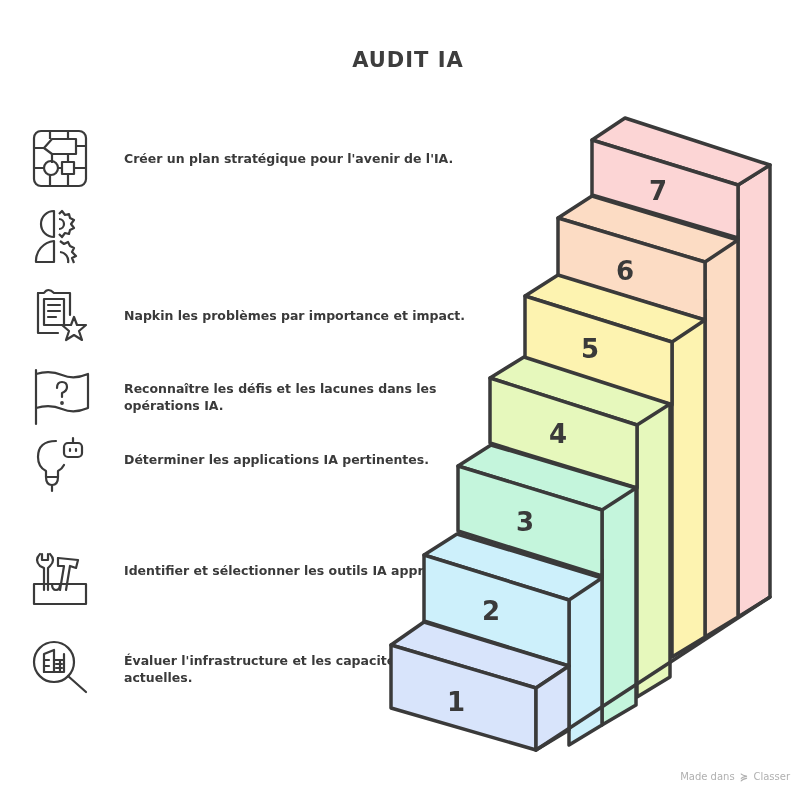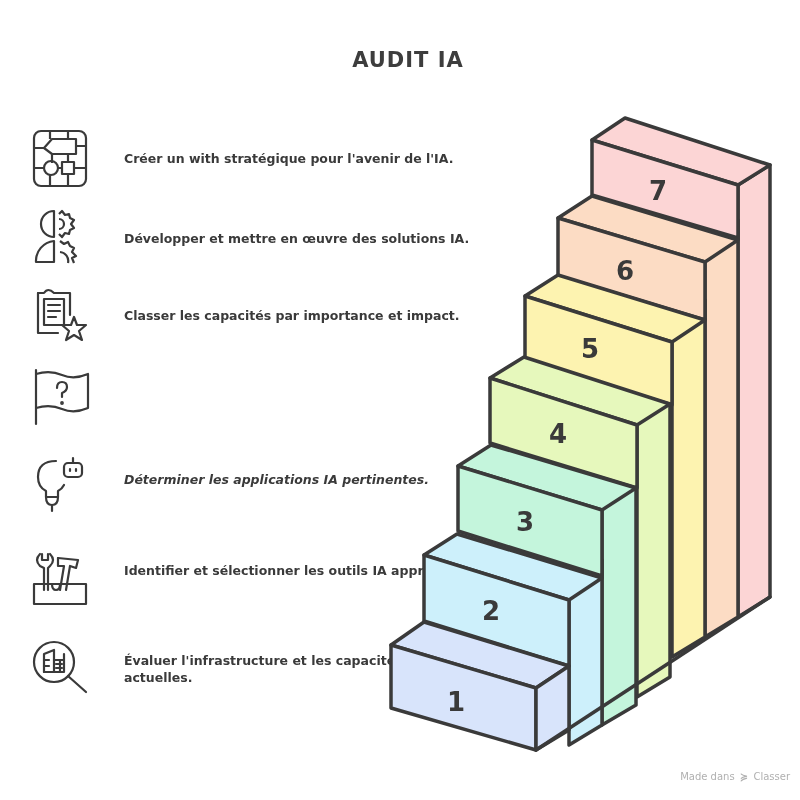--- a/index.html
+++ b/index.html
@@ -24,62 +24,62 @@
 <div class="row" style="top:128px;">
   <svg class="icon" viewBox="0 0 60 60">
     <g fill="none" stroke="#3a3a3a" stroke-width="2.2" stroke-linejoin="round">
       <rect x="4" y="3" width="52" height="55" rx="7"></rect>
       <path d="M4 20 H14 L22 11 H46 V26 H22 L14 20"></path>
       <path d="M20 3 V11 M38 3 V11 M46 18 H56 M22 26 V35 M38 26 V35 M4 40 H14 M28 40 H32 M44 40 H56 M20 46 V58 M38 46 V58"></path>
       <circle cx="21" cy="40" r="7"></circle>
       <rect x="32" y="34" width="12" height="12"></rect>
     </g>
   </svg>
-  <div class="label" style="top:22px;">Créer un with stratégique pour l'avenir de l'IA.</div>
+  <div class="label" style="top:22px;">Créer un plan stratégique pour l'avenir de l'IA.</div>
 </div>
 
 <div class="row" style="top:208px;">
   <svg class="icon" viewBox="0 0 60 60">
     <g fill="none" stroke="#3a3a3a" stroke-width="2.2" stroke-linejoin="round">
       <path d="M24 3 A13 13 0 0 0 24 29 Z"></path>
       <path d="M29 6 L32 3 L35 7 L39 6 L40 10 L44 12 L41 16 L44 20 L40 22 L39 26 L35 25 L32 29 L29 26"></path>
       <path d="M29 11 A5 5 0 0 1 29 21"></path>
       <path d="M24 33 A20 20 0 0 0 6 54 H24 Z"></path>
       <path d="M30 33 L34 36 L38 34 L40 38 L44 40 L42 44 L46 48 L42 50 L44 55"></path>
       <path d="M30 44 A9 9 0 0 1 38 55"></path>
     </g>
   </svg>
-  <div class="label" style="top:22px;">Développer et mettre en œuvre des solutions IA.</div>
 </div>
 
 <div class="row" style="top:285px;">
   <svg class="icon" viewBox="0 0 60 60">
     <g fill="none" stroke="#3a3a3a" stroke-width="2.2" stroke-linejoin="round" stroke-linecap="round">
       <path d="M8 8 H14 Q18 2 24 8 H40 V30"></path>
       <path d="M8 8 V48 H28"></path>
       <path d="M14 14 H34 V40 H14 Z"></path>
       <path d="M18 20 H30 M18 26 H30 M18 32 H26"></path>
       <path d="M44 32 L47 40 L56 40 L49 46 L52 55 L44 50 L36 55 L39 46 L32 40 L41 40 Z"></path>
     </g>
   </svg>
-  <div class="label" style="top:22px;">Classer les capacités par importance et impact.</div>
+  <div class="label" style="top:22px;">Napkin les problèmes par importance et impact.</div>
 </div>
 
 <div class="row" style="top:366px;">
   <svg class="icon" viewBox="0 0 60 60">
     <g fill="none" stroke="#3a3a3a" stroke-width="2.2" stroke-linejoin="round" stroke-linecap="round">
       <path d="M6 4 V58"></path>
       <path d="M6 8 Q20 4 32 9 Q44 14 58 8 V42 Q44 48 32 43 Q20 38 6 42"></path>
       <path d="M27 22 Q27 16 32 16 Q37 16 37 21 Q37 25 32 27 V31"></path>
       <circle cx="32" cy="37" r="0.8" fill="#3a3a3a"></circle>
     </g>
   </svg>
+  <div class="label" style="top:14px;">Reconnaître les défis et les lacunes dans les opérations IA.</div>
 </div>
 
-<div class="row" style="top:455px;font-style:italic;">
+<div class="row" style="top:435px;">
   <svg class="icon" viewBox="0 0 60 60">
     <g fill="none" stroke="#3a3a3a" stroke-width="2.2" stroke-linejoin="round" stroke-linecap="round">
       <path d="M26 6 Q8 6 8 22 Q8 32 16 36 V42 H28 V36 Q32 34 34 30"></path>
       <path d="M16 42 Q16 50 22 50 Q28 50 28 42"></path>
       <path d="M22 50 V56"></path>
       <rect x="34" y="8" width="18" height="14" rx="4"></rect>
       <path d="M43 8 V3"></path>
       <path d="M40 14 V16 M46 14 V16"></path>
     </g>
   </svg>

